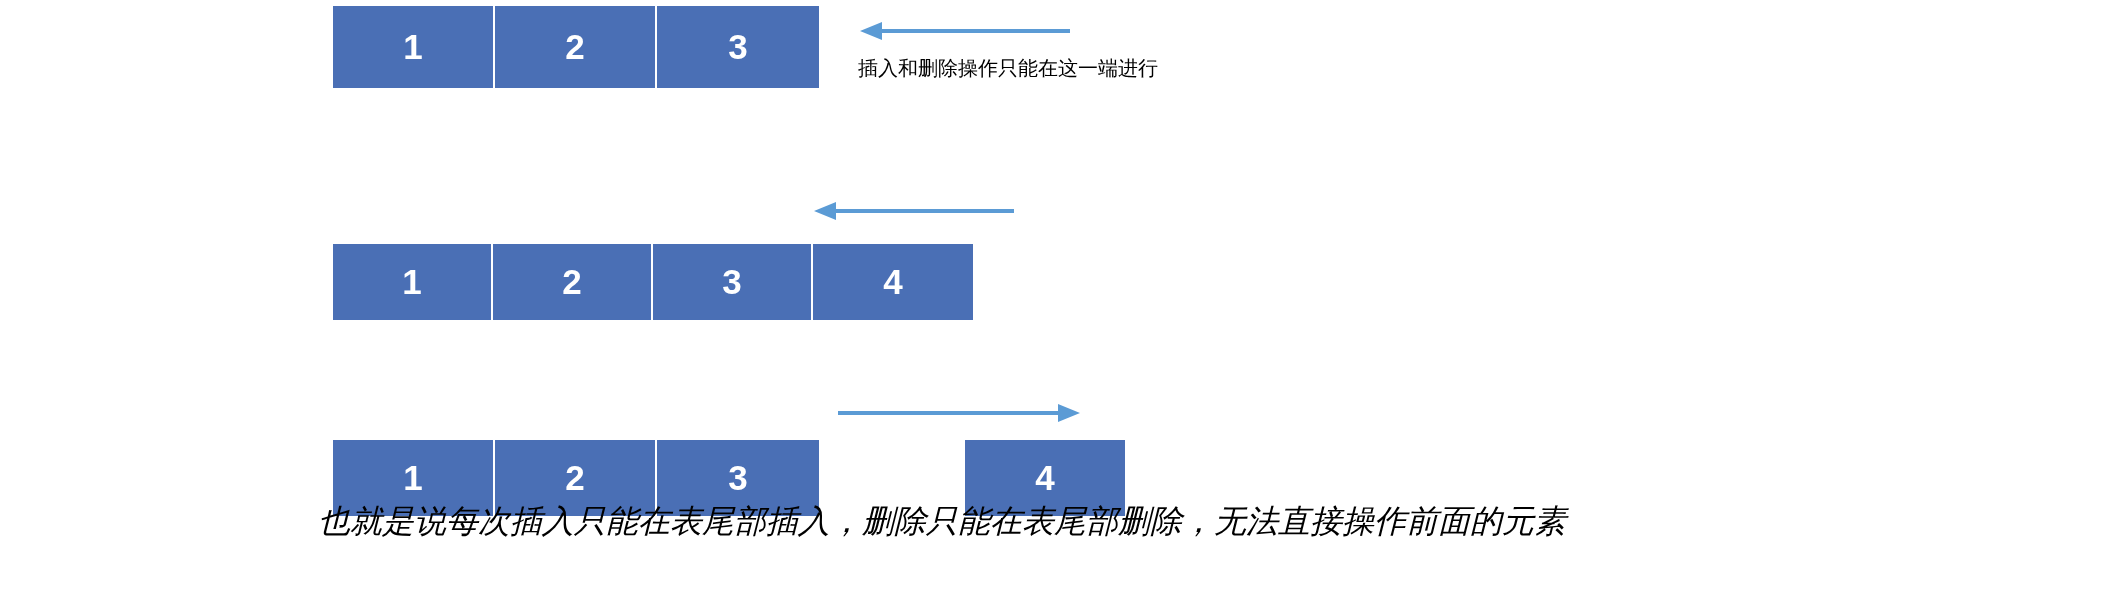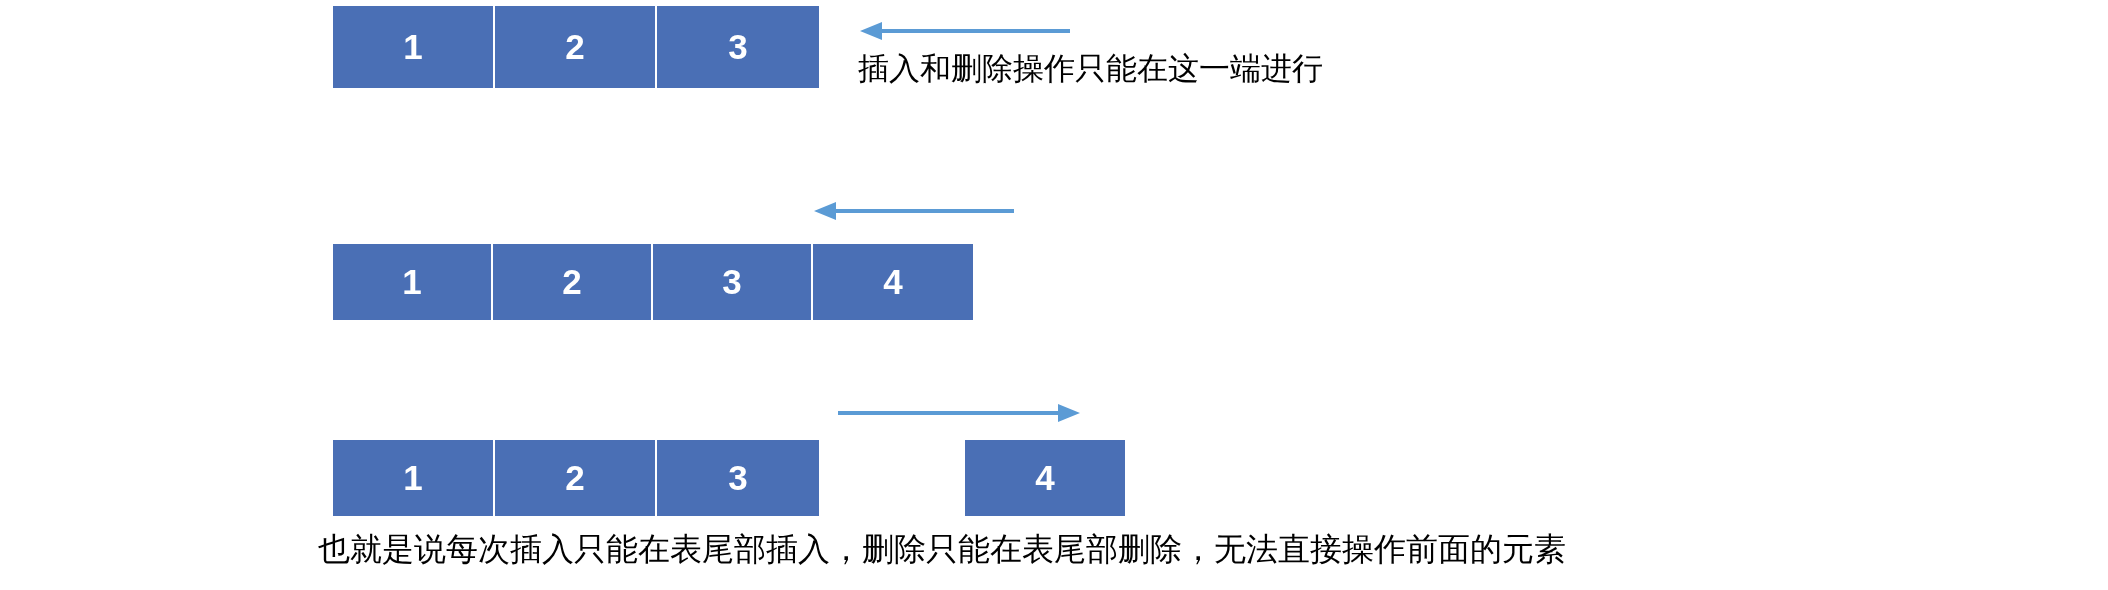--- a/index.html
+++ b/index.html
@@ -78,28 +78,29 @@
   
   .caption {
     position: absolute;
     color: #000000;
     font-family: "DejaVu Sans", "Liberation Sans", sans-serif;
     white-space: nowrap;
   }
   .caption.c1 {
     left: 858px;
     top: 48px;
-    font-size: 31px;
+    font-size: 20px;
     line-height: 40px;
   }
   .caption.c2 {
     left: 318px;
-    top: 528px;
+    top: 500px;
     font-size: 32px;
     line-height: 42px;
+    font-style: italic;
   }
 </style>
 </head>
 <body>
 
 <div class="stage">
 
   <div class="row r1">
     <div class="cell">1</div>
     <div class="cell">2</div>

